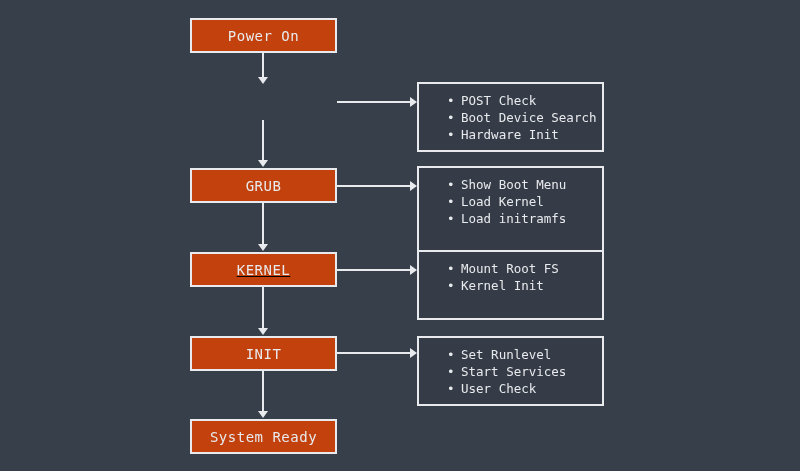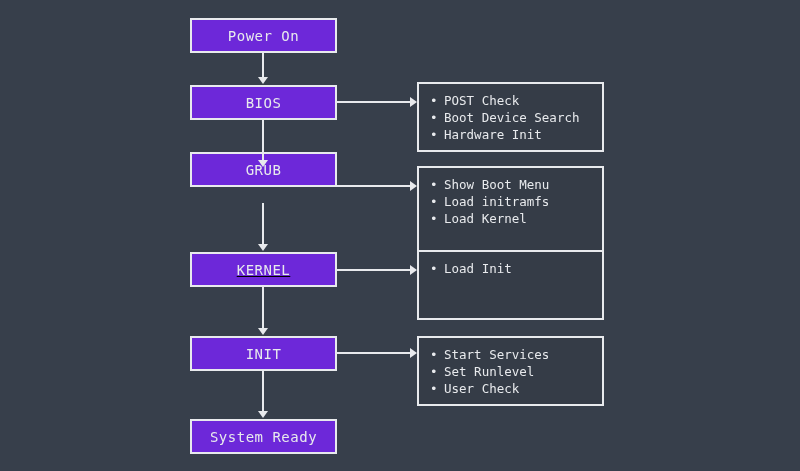--- a/index.html
+++ b/index.html
@@ -21,50 +21,50 @@
   }
 
   
   .node {
     position: absolute;
     left: 190px;
     width: 147px;
     height: 35px;
     box-sizing: border-box;
     border: 2px solid #e8eaed;
-    background: #6d28d9;
+    background: #c2410c;
     display: flex;
     align-items: center;
     justify-content: center;
   }
   .node-label {
     color: #e8eaed;
     font-family: "DejaVu Sans Mono", monospace;
     font-size: 14px;
     letter-spacing: 0.5px;
     line-height: 1;
     white-space: nowrap;
   }
 
   .node.n0 { top: 18px; }
   .node.n1 { top: 85px; }
-  .node.n2 { top: 152px; }
+  .node.n2 { top: 168px; }
   .node.n3 { top: 252px; text-decoration: underline; }
   .node.n4 { top: 336px; justify-content: center; }
   .node.n5 { top: 419px; }
 
   
   .detail {
     position: absolute;
     left: 417px;
     width: 187px;
     box-sizing: border-box;
     border: 2px solid #e8eaed;
     background: #353c47;
-    padding: 8px 10px 8px 11px;
+    padding: 8px 10px 8px 28px;
   }
   .detail.d1 { top: 82px; height: 70px; }
   .detail.d2 { top: 166px; height: 87px; }
   .detail.d3 { top: 250px; height: 70px; }
   .detail.d4 { top: 336px; height: 70px; }
 
   .detail-list {
     list-style: none;
     margin: 0;
     padding: 0;
@@ -144,23 +144,20 @@
 </style>
 </head>
 <body>
 
 <div id="canvas">
 
   <div class="node n0">
     <span class="node-label">Power On</span>
   </div>
 
-  <div class="node n1">
-    <span class="node-label">BIOS</span>
-  </div>
 
   <div class="node n2">
     <span class="node-label">GRUB</span>
   </div>
 
   <div class="node n3">
     <span class="node-label">KERNEL</span>
   </div>
 
   <div class="node n4">
@@ -202,32 +199,33 @@
     <ul class="detail-list">
       <li class="detail-item">POST Check</li>
       <li class="detail-item">Boot Device Search</li>
       <li class="detail-item">Hardware Init</li>
     </ul>
   </div>
 
   <div class="detail d2">
     <ul class="detail-list">
       <li class="detail-item">Show Boot Menu</li>
+      <li class="detail-item">Load Kernel</li>
       <li class="detail-item">Load initramfs</li>
-      <li class="detail-item">Load Kernel</li>
     </ul>
   </div>
 
   <div class="detail d3">
     <ul class="detail-list">
-      <li class="detail-item">Load Init</li>
+      <li class="detail-item">Mount Root FS</li>
+      <li class="detail-item">Kernel Init</li>
     </ul>
   </div>
 
   <div class="detail d4">
     <ul class="detail-list">
+      <li class="detail-item">Set Runlevel</li>
       <li class="detail-item">Start Services</li>
-      <li class="detail-item">Set Runlevel</li>
       <li class="detail-item">User Check</li>
     </ul>
   </div>
 
 </div>
 
 </body></html>

